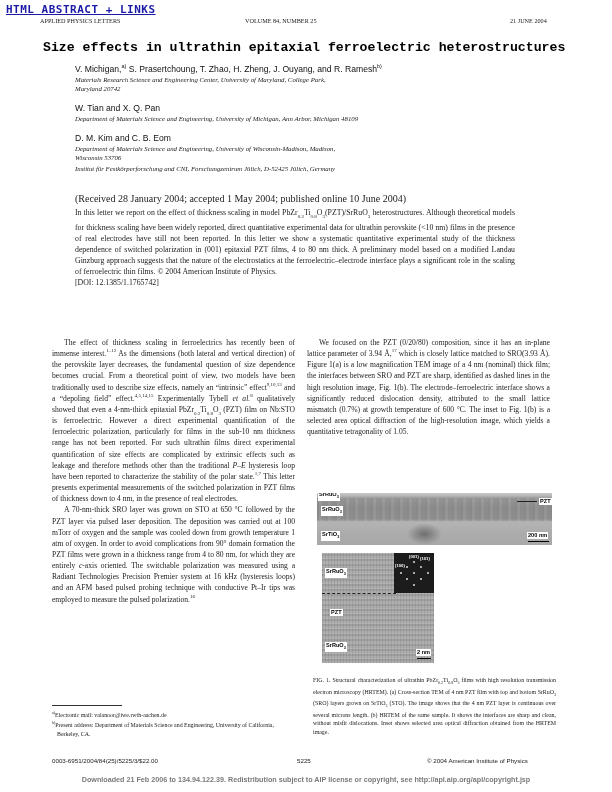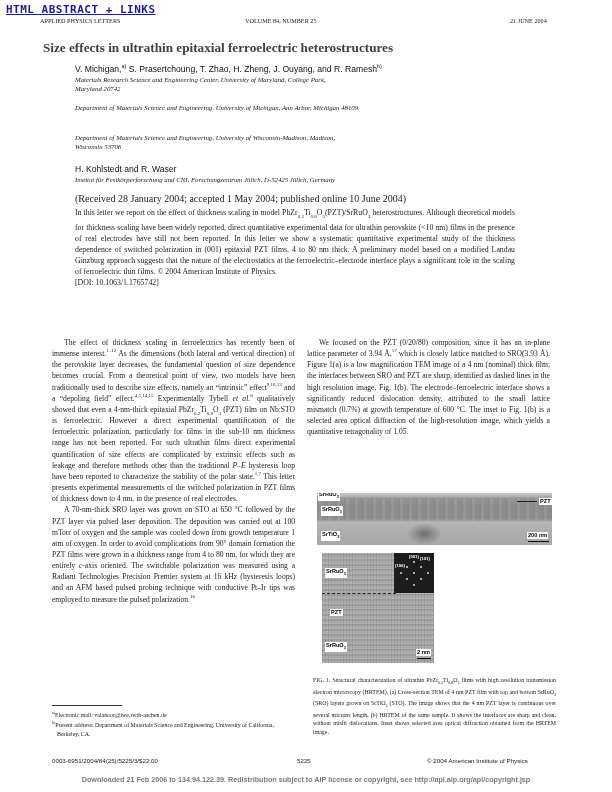--- a/index.html
+++ b/index.html
@@ -5,21 +5,21 @@
     html, body { margin: 0; padding: 0; background: #ffffff; }
     body { width: 612px; height: 792px; position: relative; overflow: hidden; color: #111; }
 
     .toplink { position: absolute; left: 6px; top: 3px; font-family: "DejaVu Sans Mono", monospace; font-size: 11px; letter-spacing: 0.5px; color: #1a1aa6; text-decoration: underline; font-weight: bold; }
     .running-head { position: absolute; top: 17px; left: 0; width: 612px; font-family: "Liberation Serif", serif; font-size: 6.2px; color: #222; }
     .running-head span { position: absolute; }
     .rh-left { left: 40px; }
     .rh-center { left: 245px; }
     .rh-right { left: 510px; }
 
-    .title { position: absolute; left: 43px; top: 40px; font-family: Liberation Serif, serif; font-weight: bold; font-size: 13.2px; color: #404040; }
+    .title { position: absolute; left: 43px; top: 40px; font-family: Liberation Mono, monospace; font-weight: bold; font-size: 13.2px; color: #000000; }
 
     .author-block { position: absolute; left: 75px; width: 440px; }
     .authors { font-family: "Liberation Sans", sans-serif; font-size: 8.6px; color: #111; line-height: 11px; }
     .authors sup { font-size: 5.5px; }
     .affil { font-family: "Liberation Serif", serif; font-style: italic; font-size: 6.8px; line-height: 9px; color: #222; }
 
     .received { position: absolute; left: 75px; top: 193px; font-family: "Liberation Serif", serif; font-size: 10px; color: #222; }
 
     .abstract { position: absolute; left: 75px; top: 207px; width: 440px; font-family: "Liberation Serif", serif; font-size: 7.8px; line-height: 11px; text-align: justify; color: #222; }
     .abstract sub { font-size: 5px; }
@@ -77,38 +77,39 @@
 
 <div class="title">Size effects in ultrathin epitaxial ferroelectric heterostructures</div>
 
 <div class="author-block" style="top:61px;">
   <div class="authors"><span>V. Michigan,</span><sup>a)</sup><span> S. Prasertchoung, T. Zhao, H. Zheng, J. Ouyang, and R. Ramesh</span><sup>b)</sup></div>
   <div class="affil">Materials Research Science and Engineering Center, University of Maryland, College Park,</div>
   <div class="affil">Maryland 20742</div>
 </div>
 
 <div class="author-block" style="top:103px;">
+  <div class="authors">W. Tian and X. Q. Pan</div>
   <div class="affil">Department of Materials Science and Engineering, University of Michigan, Ann Arbor, Michigan 48109</div>
 </div>
 
 <div class="author-block" style="top:133px;">
+  <div class="authors">D. M. Kim and C. B. Eom</div>
   <div class="affil">Department of Materials Science and Engineering, University of Wisconsin-Madison, Madison,</div>
   <div class="affil">Wisconsin 53706</div>
 </div>
 
 <div class="author-block" style="top:164px;">
-  <div class="authors">H. Kohlstedt and R. Waser</div>
   <div class="affil">Institut für Festkörperforschung and CNI, Forschungzentrum Jülich, D-52425 Jülich, Germany</div>
 </div>
 
 <div class="received">(Received 28 January 2004; accepted 1 May 2004; published online 10 June 2004)</div>
 
 <div class="abstract">
   <span>In this letter we report on the effect of thickness scaling in model PbZr</span><sub>0.2</sub><span>Ti</span><sub>0.8</sub><span>O</span><sub>3</sub><span>(PZT)/SrRuO</span><sub>3</sub><span> heterostructures. Although theoretical models for thickness scaling have been widely reported, direct quantitative experimental data for ultrathin perovskite (&lt;10 nm) films in the presence of real electrodes have still not been reported. In this letter we show a systematic quantitative experimental study of the thickness dependence of switched polarization in (001) epitaxial PZT films, 4 to 80 nm thick. A preliminary model based on a modified Landau Ginzburg approach suggests that the nature of the electrostatics at the ferroelectric–electrode interface plays a significant role in the scaling of ferroelectric thin films. </span><span class="copyright">© 2004 American Institute of Physics.</span>
-  <div>[DOI: 10.1063/1.1765742]</div>
+  <div>[DOI: 12.1385/1.1765742]</div>
 </div>
 
 <div class="col col-left">
   <p><span>The effect of thickness scaling in ferroelectrics has recently been of immense interest.</span><sup>1–12</sup><span> As the dimensions (both lateral and vertical direction) of the perovskite layer decreases, the fundamental question of size dependence becomes crucial. From a theoretical point of view, two models have been traditionally used to describe size effects, namely an “intrinsic” effect</span><sup>9,10,13</sup><span> and a “depoling field” effect.</span><sup>4,5,14,15</sup><span> Experimentally Tybell </span><i>et al.</i><sup>8</sup><span> qualitatively showed that even a 4-nm-thick epitaxial PbZr</span><sub>0.2</sub><span>Ti</span><sub>0.8</sub><span>O</span><sub>3</sub><span> (PZT) film on Nb:STO is ferroelectric. However a direct experimental quantification of the ferroelectric polarization, particularly for films in the sub-10 nm thickness range has not been reported. For such ultrathin films direct experimental quantification of size effects are complicated by extrinsic effects such as leakage and therefore methods other than the traditional </span><i>P–E</i><span> hysteresis loop have been reported to characterize the stability of the polar state.</span><sup>1,7</sup><span> This letter presents experimental measurements of the switched polarization in PZT films of thickness down to 4 nm, in the presence of real electrodes.</span></p>
   <p><span>A 70-nm-thick SRO layer was grown on STO at 650 °C followed by the PZT layer via pulsed laser deposition. The deposition was carried out at 100 mTorr of oxygen and the sample was cooled down from growth temperature 1 atm of oxygen. In order to avoid complications from 90° domain formation the PZT films were grown in a thickness range from 4 to 80 nm, for which they are entirely </span><i>c</i><span>-axis oriented. The switchable polarization was measured using a Radiant Technologies Precision Premier system at 16 kHz (hysteresis loops) and an AFM based pulsed probing technique with conductive Pt–Ir tips was employed to measure the pulsed polarization.</span><sup>16</sup></p>
 </div>
 
 <div class="footnote-rule"></div>
 <div class="footnotes">
   <div class="fn"><sup>a)</sup><span>Electronic mail: valanoor@iwe.rwth-aachen.de</span></div>

